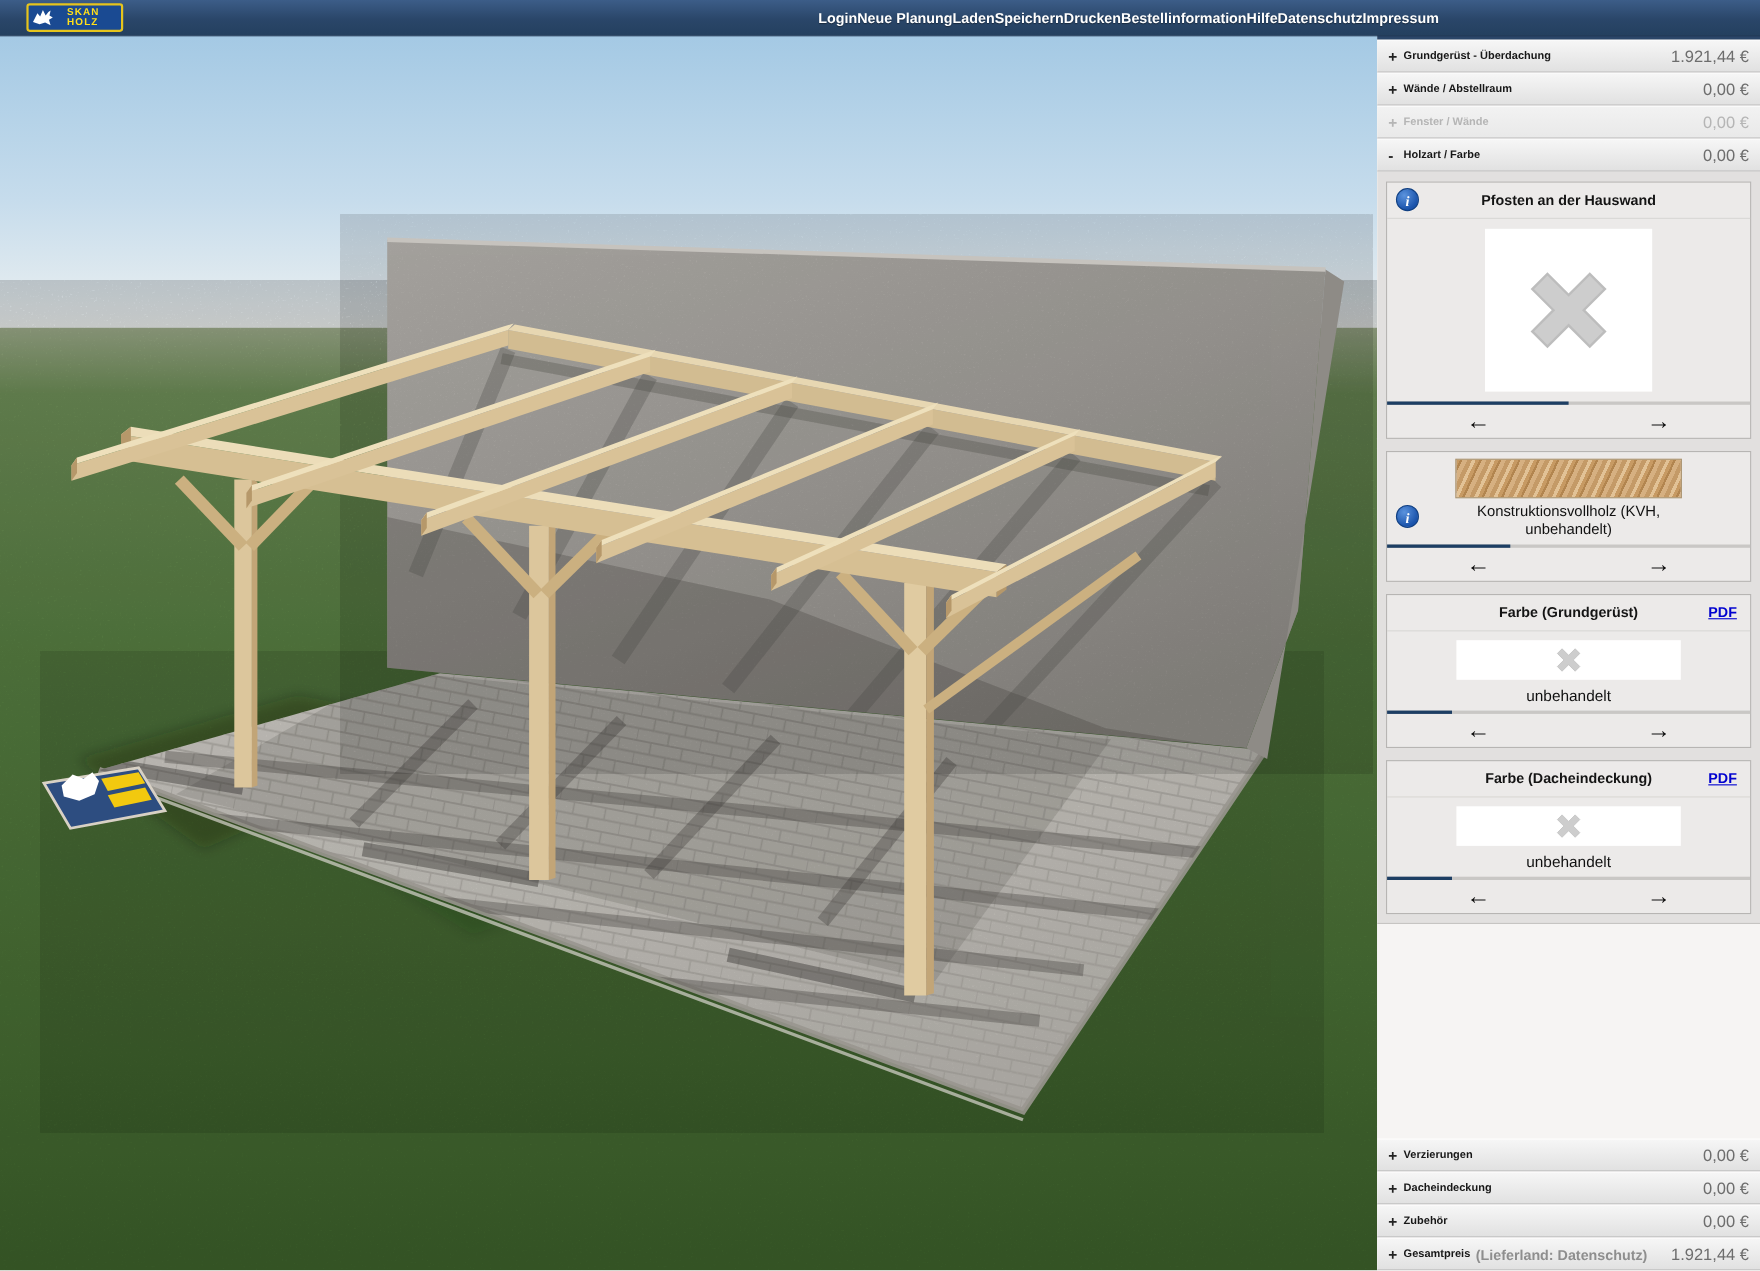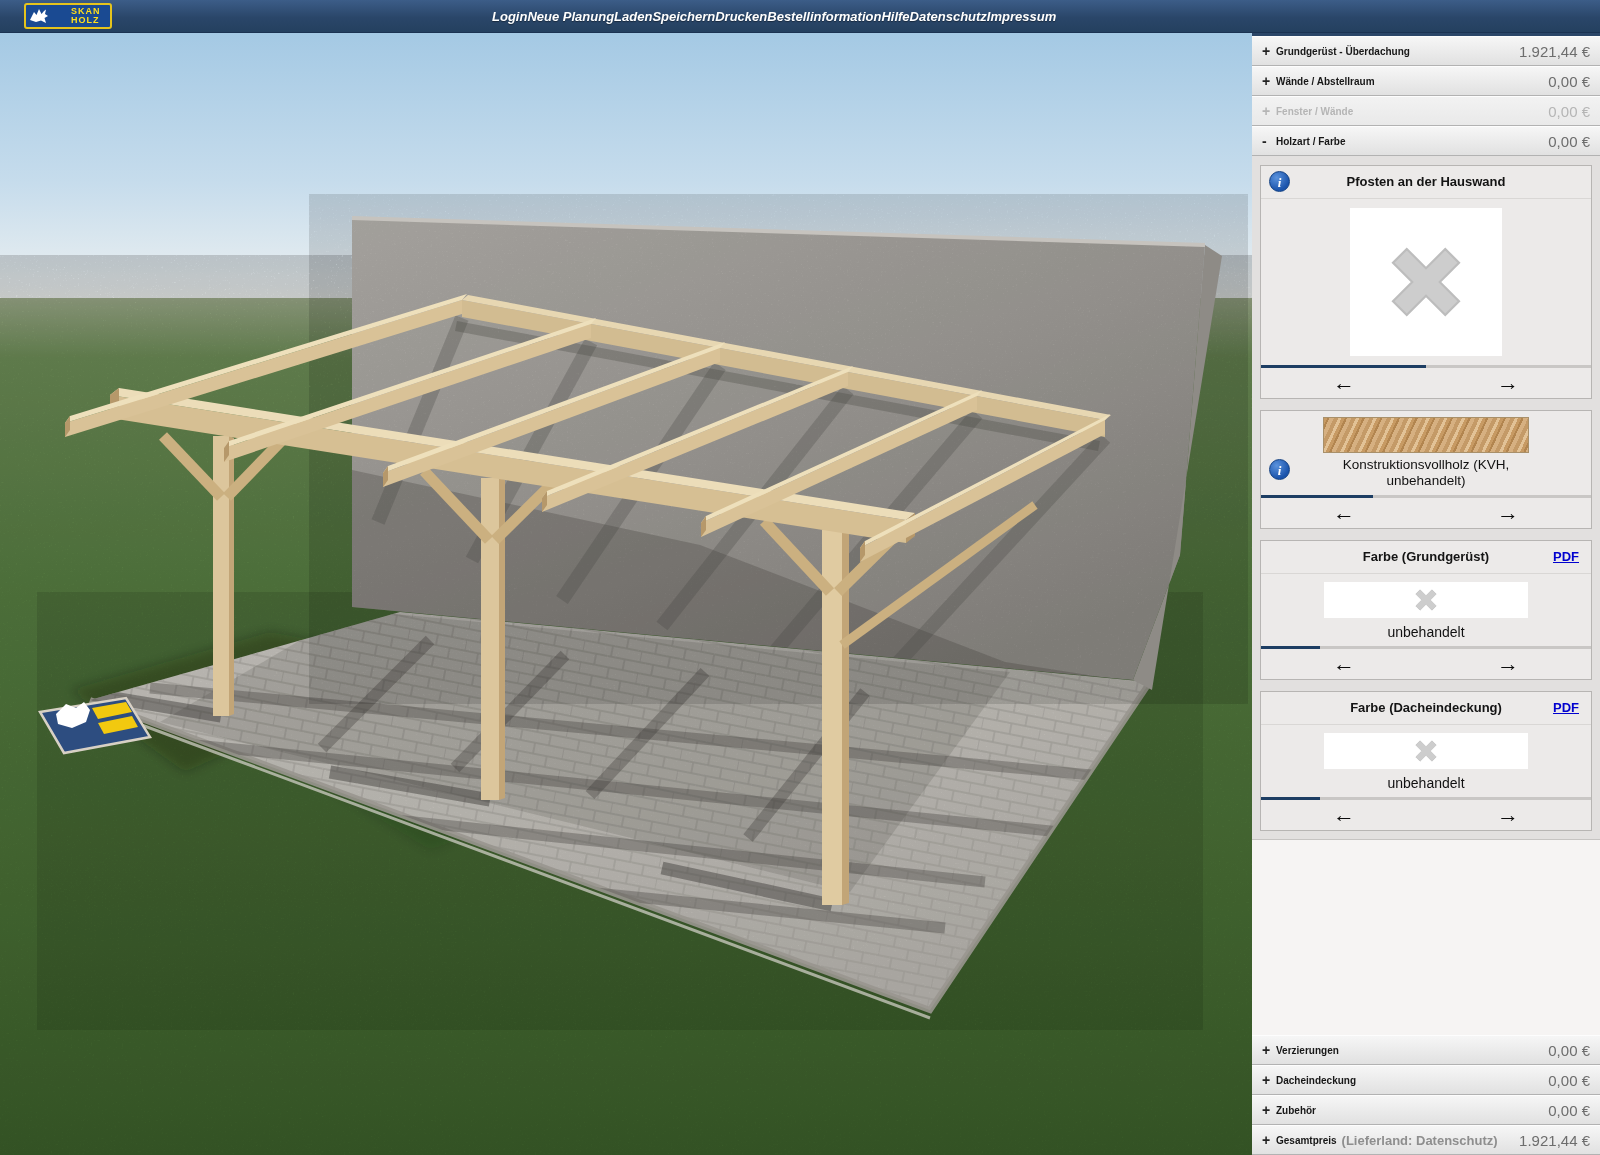--- a/index.html
+++ b/index.html
@@ -5,25 +5,25 @@
   html,body{margin:0;padding:0;}
   body{width:1600px;height:1155px;overflow:hidden;position:relative;
        font-family:"Liberation Sans","DejaVu Sans",sans-serif;background:#f6f4f3;}
 
   
   .menubar{position:absolute;left:0;top:0;width:1600px;height:32px;
            background:linear-gradient(#3c5d88,#2a4669 55%,#24405f);
            border-bottom:1px solid #1b3352;display:flex;align-items:center;z-index:30;}
   .logo-badge{margin-left:24px;width:88px;height:26px;background:#1a4a92;
               border:2px solid #e6c41c;border-radius:3px;display:flex;align-items:center;
-              box-sizing:border-box;padding:1px 3px;gap:20px;}
+              box-sizing:border-box;padding:1px 3px;gap:10px;}
   .logo-badge svg{width:22px;height:18px;flex:0 0 auto;}
   .logo-text{display:flex;flex-direction:column;line-height:9px;}
   .logo-text span{color:#ffdf1b;font-size:9px;font-weight:bold;letter-spacing:1px;}
-  .nav{flex:1;display:flex;justify-content:flex-start;margin:0 40px 0 380px;font-style:italic;}
+  .nav{flex:1;display:flex;justify-content:center;margin:0 40px 0 380px;}
   .nav span{color:#fff;font-size:13px;font-weight:bold;cursor:pointer;white-space:nowrap;
             text-shadow:0 1px 1px rgba(0,0,0,.4);}
 
   
   .scene{position:absolute;left:0;top:32px;width:1252px;height:1123px;cursor:grab;}
   .scene svg{display:block;width:1252px;height:1123px;}
 
   
   .sidebar{position:absolute;left:1252px;top:32px;width:348px;height:1123px;
            background:#f6f4f3;border-top:4px solid #2b4668;display:flex;flex-direction:column;

